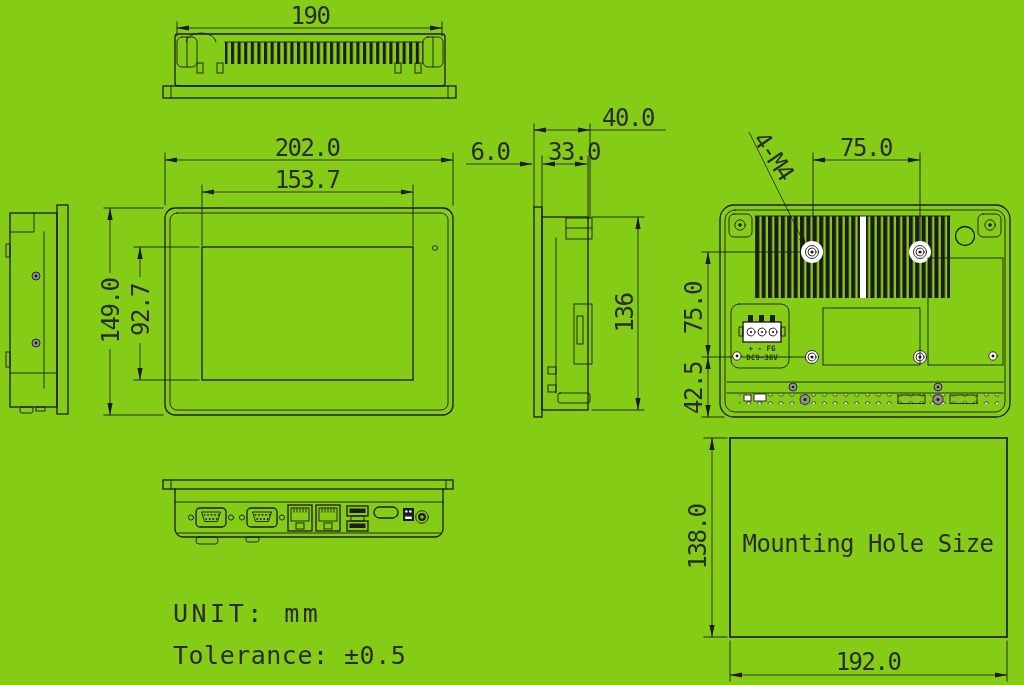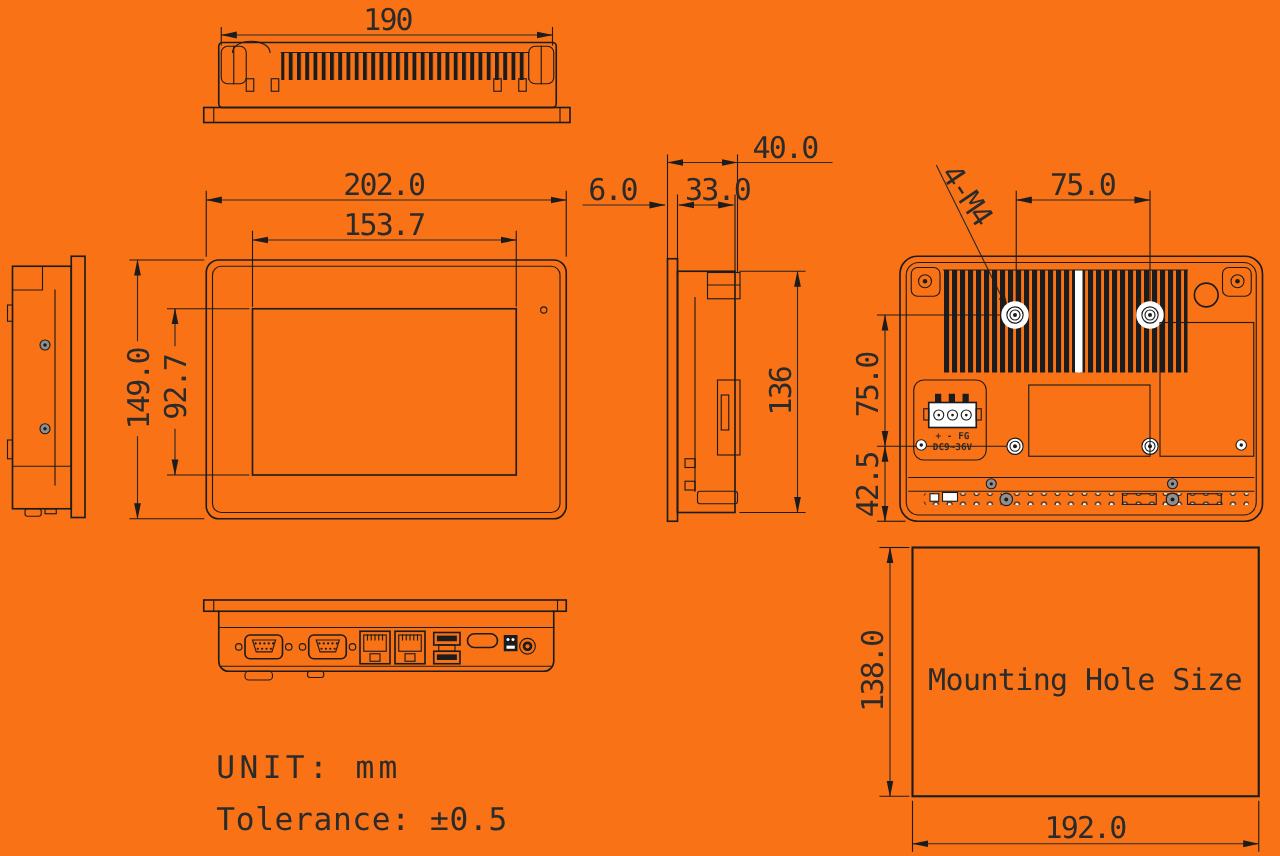--- a/index.html
+++ b/index.html
@@ -1,16 +1,16 @@
 <!DOCTYPE html>
 <html><head>
 <meta charset="utf-8">
 <style>
   html,body{margin:0;padding:0;background:#ffffff;}
-  #stage{position:relative;width:1024px;height:685px;background:#f97316;overflow:hidden;}
+  #stage{position:relative;width:1024px;height:685px;background:#84cc16;overflow:hidden;}
   svg{display:block;}
   text{font-family:"DejaVu Sans Mono","Liberation Mono",monospace;fill:#2b2b2b;}
   .dim{font-size:24px;letter-spacing:-1.5px;}
   .note{font-size:25px;letter-spacing:0.5px;}
   .title{font-size:24px;letter-spacing:-0.5px;}
   .tiny{font-size:7.5px;font-weight:bold;letter-spacing:0;}
   .mid{text-anchor:middle;}
   .ln{stroke:#1c1c1c;stroke-width:1.3;fill:none;stroke-linecap:square;}
   .tn{stroke:#1c1c1c;stroke-width:0.9;fill:none;stroke-linecap:square;}
   .dm{stroke:#2a2a2a;stroke-width:0.9;fill:none;}

